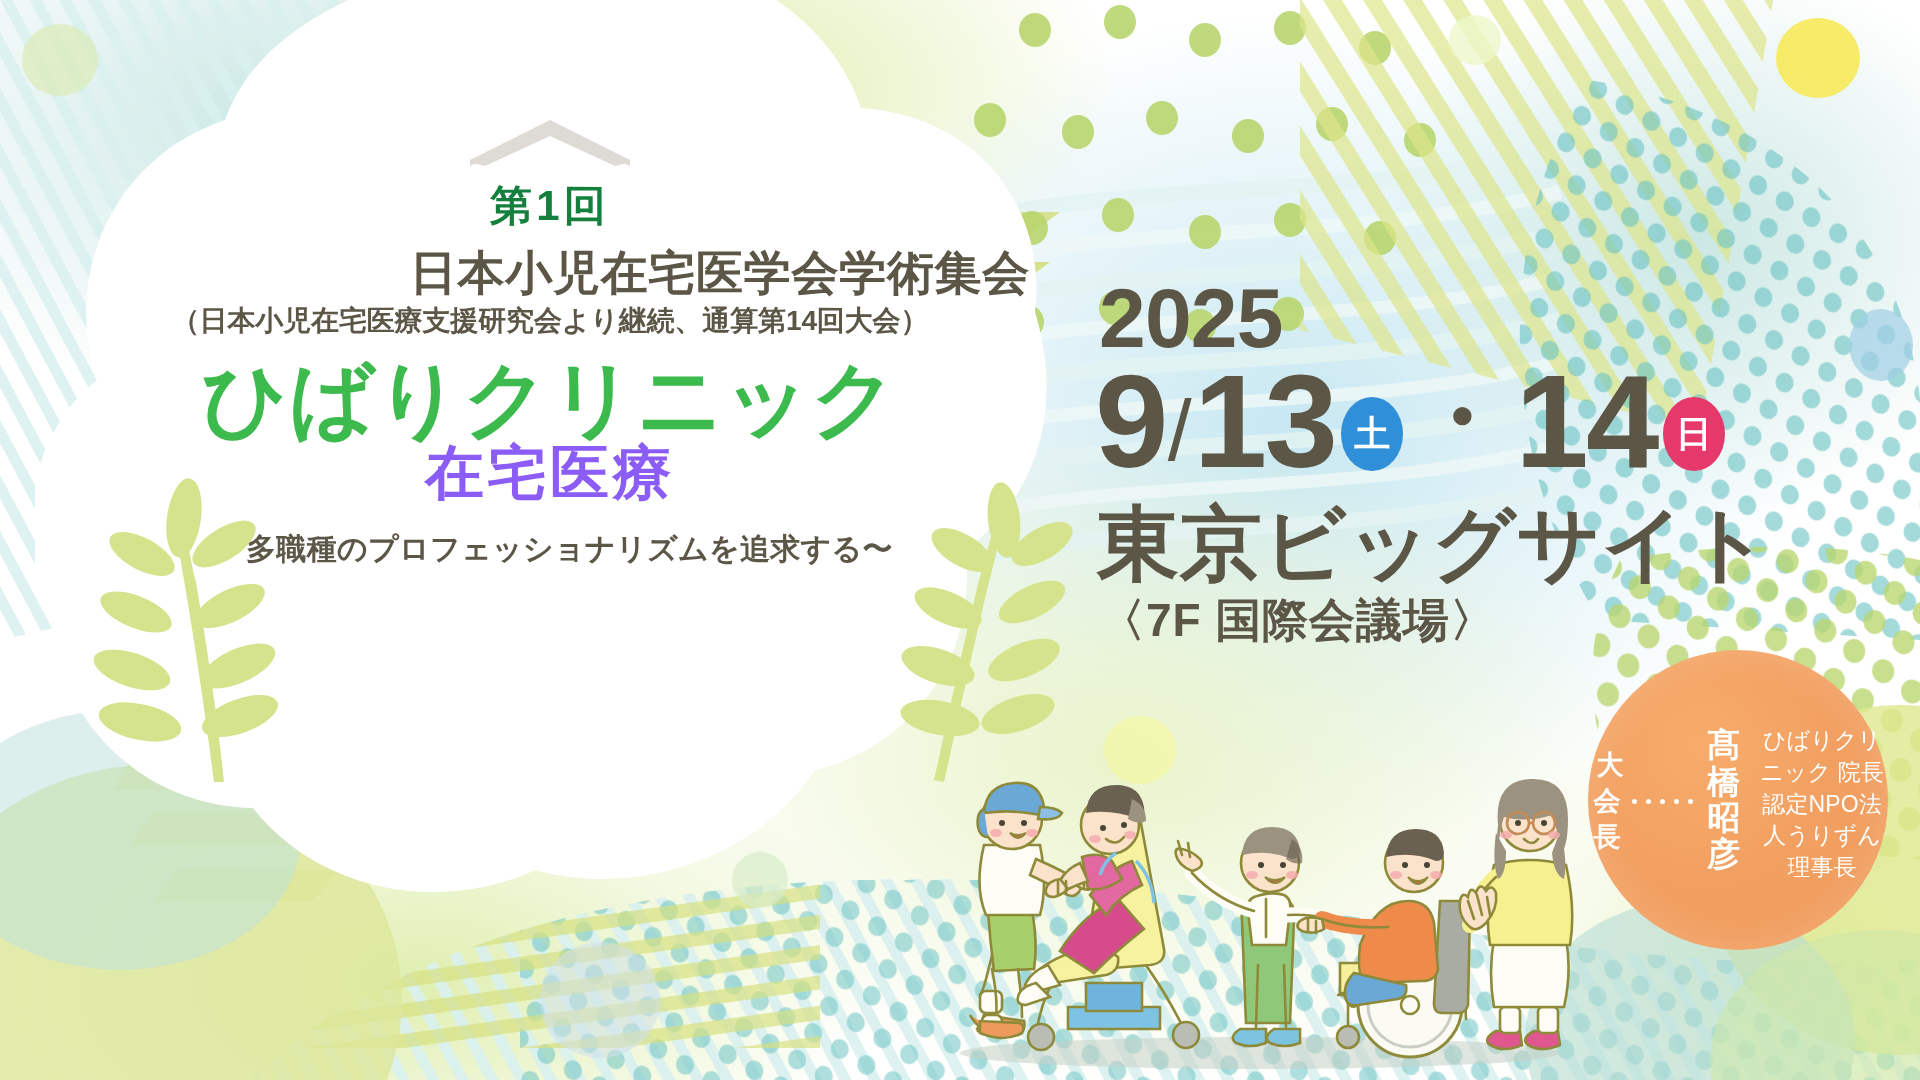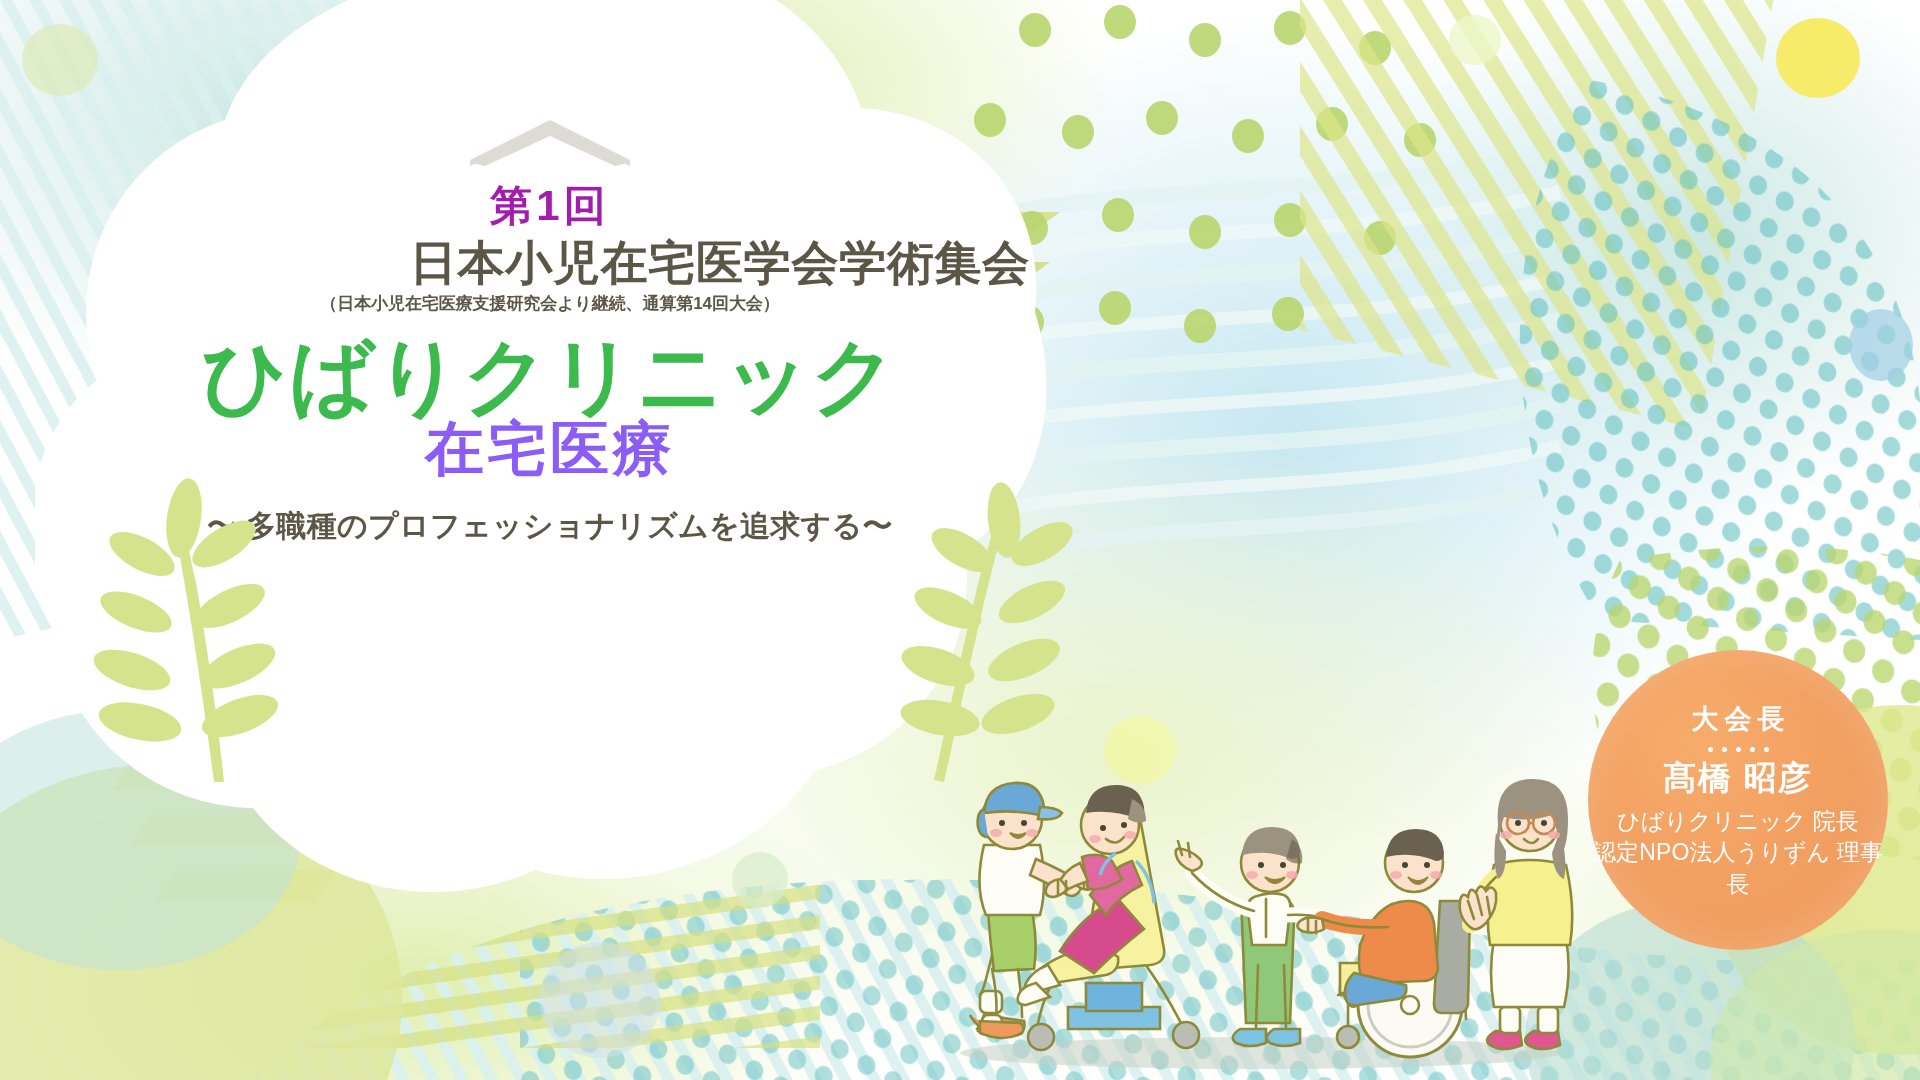--- a/index.html
+++ b/index.html
@@ -32,32 +32,32 @@
     left:70px;top:120px;
     width:960px;
     text-align:center;
     z-index:8;
   }
   .roof{
     width:160px;height:46px;margin:0 auto 16px auto;
     display:block;
   }
   .kai{
-    font-size:42px;font-weight:700;color:#a21caf;
+    font-size:42px;font-weight:700;color:#15803d;
     letter-spacing:.10em;line-height:1.12;
-    margin:0 0 6px 0;
+    margin:0 0 16px 0;
   }
   .society{
     font-size:47px;font-weight:700;color:#5c5647;
     letter-spacing:.015em;line-height:1.18;
     margin:0 0 4px 0;
     text-align:right;
   }
   .continuation{
-    font-size:17px;font-weight:600;color:#5c5647;
+    font-size:28px;font-weight:600;color:#5c5647;
     letter-spacing:-.005em;line-height:1.2;
     margin:0 0 18px 0;
   }
   .theme-line{
     font-weight:900;
     letter-spacing:.012em;
     line-height:1.03;
     margin:0;
     white-space:nowrap;
   }
@@ -113,21 +113,21 @@
 
   
   #chair{
     position:absolute;
     left:1588px;top:650px;
     width:300px;height:300px;
     border-radius:50%;
     background:radial-gradient(circle at 38% 32%, #f7ac6b 0%, #f2a061 48%, #ef9b5c 100%);
     box-shadow:inset 0 0 40px rgba(255,255,255,.18);
     z-index:12;
-    display:flex;flex-direction:column;align-items:center;justify-content:center;
+    display:flex;flex-direction:row;align-items:center;justify-content:center;
     color:#fff;text-align:center;
   }
   .chair-role{font-size:27px;font-weight:600;letter-spacing:.22em;text-indent:.22em;margin:2px 0 0 0;}
   .chair-dots{margin:10px 0 8px 0;display:flex;gap:9px;}
   .chair-dots i{width:5px;height:5px;border-radius:50%;background:#fff;display:block;}
   .chair-name{font-size:33px;font-weight:700;letter-spacing:.05em;margin:0;line-height:1.1;}
   .chair-aff{font-size:23px;font-weight:500;letter-spacing:.005em;margin-top:9px;line-height:1.38;}
 
   
   #illus{
@@ -354,20 +354,36 @@
     <div class="continuation">（日本小児在宅医療支援研究会より継続、通算第14回大会）</div>
 
     <div class="theme-wrap">
       <div class="theme-line theme-g2">ひばりクリニック</div>
       <div class="theme-line theme-blue">在宅医療</div>
     </div>
 
     <div class="tagline">〜 多職種のプロフェッショナリズムを追求する〜</div>
   </div>
 
+  <div id="right-block">
+    <div class="year">2025</div>
+
+    <div class="daterow">
+      <span class="bignum">9</span>
+      <span class="slash">/</span>
+      <span class="bignum">13</span>
+      <span class="daychip chip-sat">土</span>
+      <span class="middot">・</span>
+      <span class="bignum">14</span>
+      <span class="daychip chip-sun">日</span>
+    </div>
+
+    <div class="venue">東京ビッグサイト</div>
+    <div class="hall">〈7F 国際会議場〉</div>
+  </div>
 
   <svg id="illus" viewBox="0 0 640 360">
     <defs>
       <style>
         .ln{fill:none;stroke:#8e8a3a;stroke-width:2.6;stroke-linecap:round;stroke-linejoin:round}
         .sk{fill:#fbe2cb}
         .hairA{fill:#6b6150}
         .hairB{fill:#9c9280}
         .wht{fill:#fdfdf6}
       </style>

